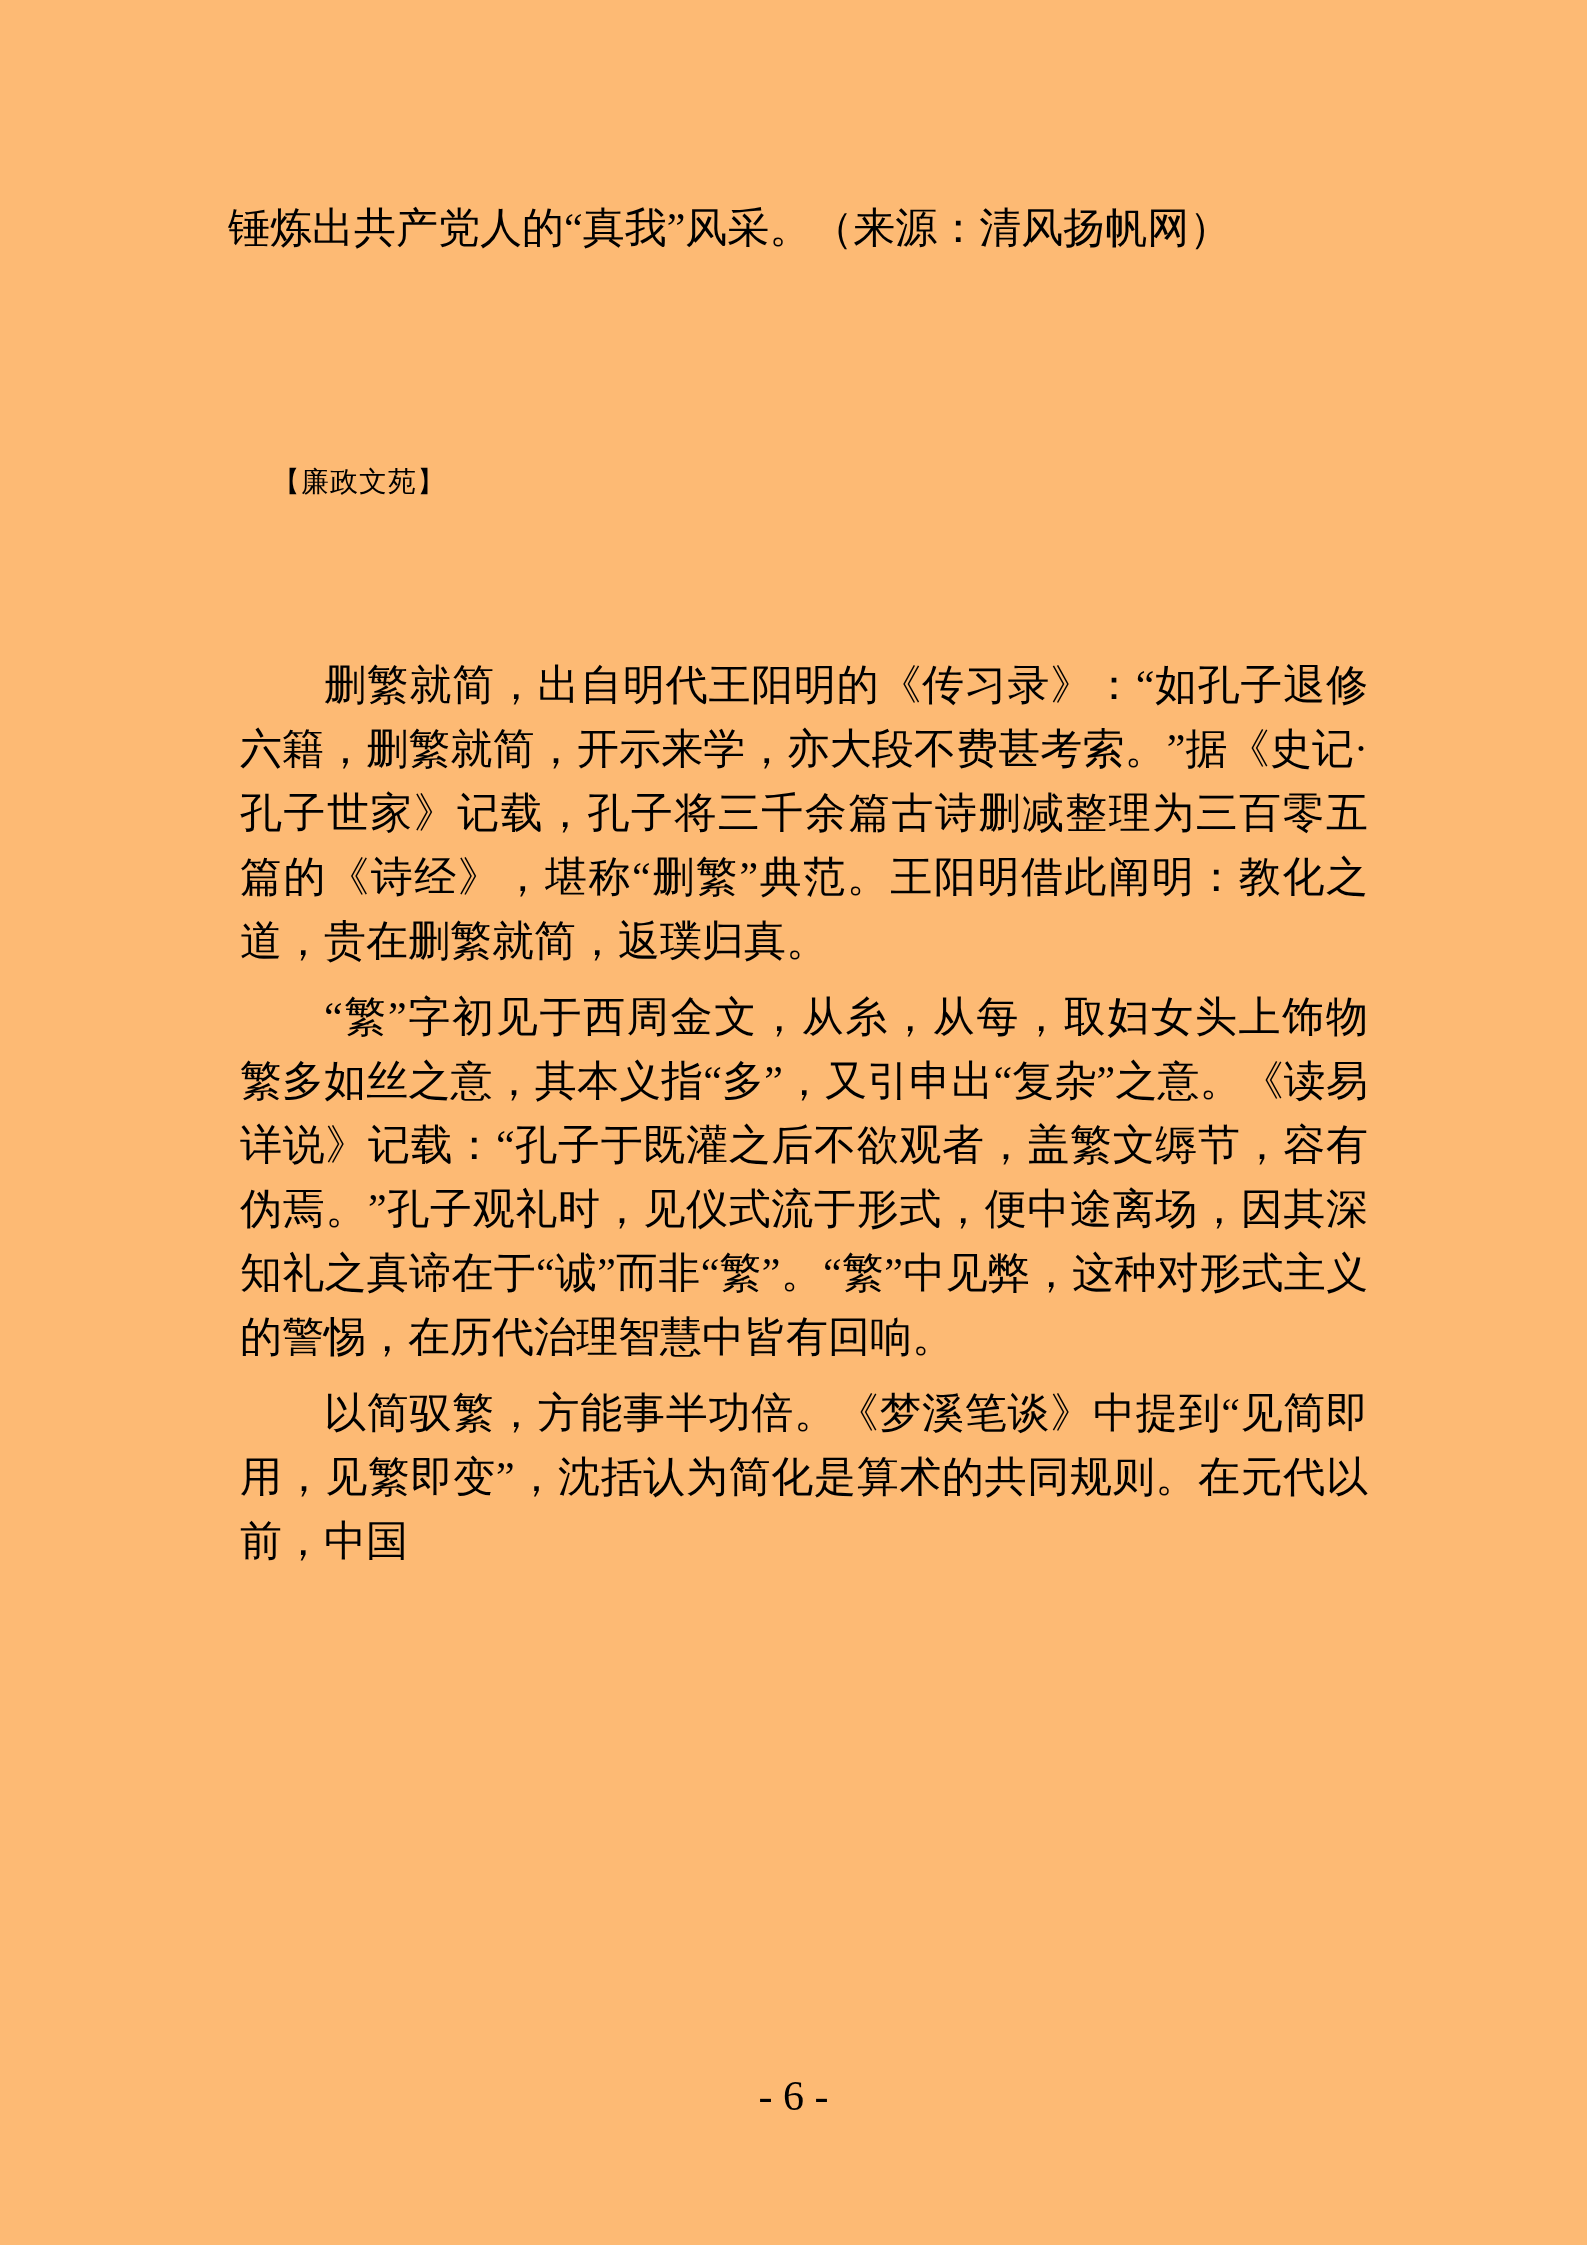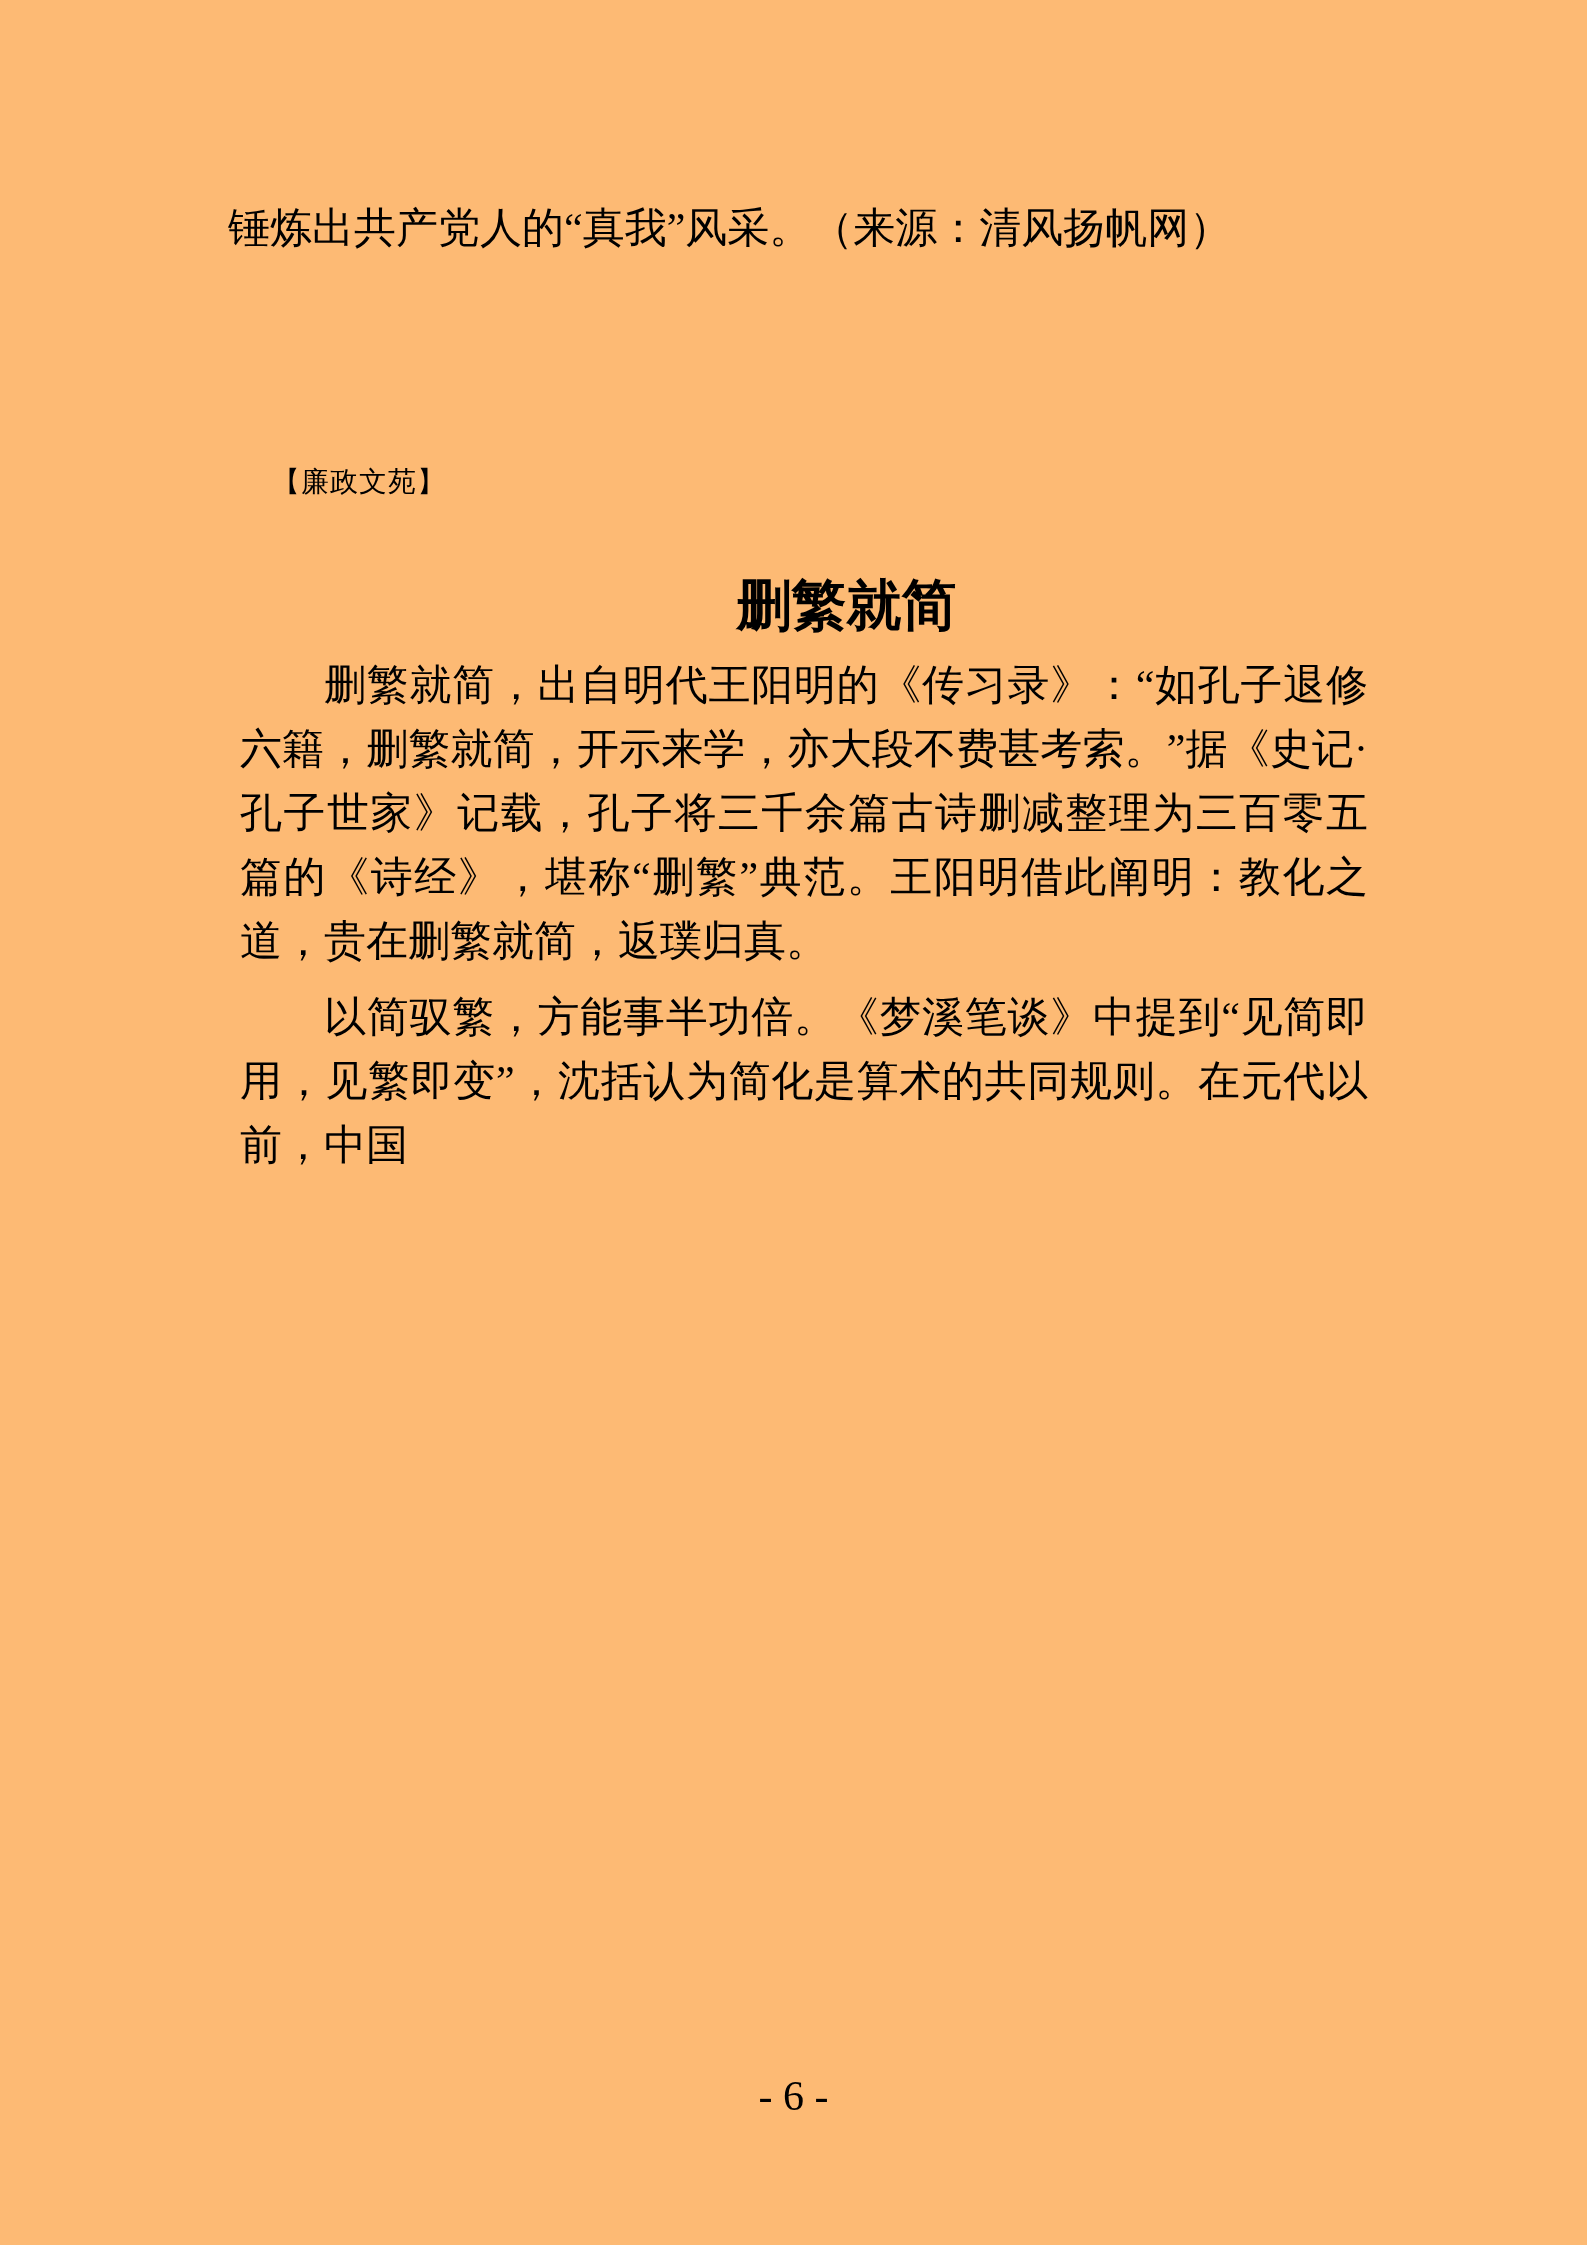--- a/index.html
+++ b/index.html
@@ -71,22 +71,22 @@
 </style>
 </head>
 <body>
 
 <div class="page">
 
   <div class="leading-paragraph">锤炼出共产党人的“真我”风采。（来源：清风扬帆网）</div>
 
   <div class="section-heading">【廉政文苑】</div>
 
-  <div class="article-title">删繁就简</div>
 
   <div class="body-text">
     <p>删繁就简，出自明代王阳明的《传习录》：“如孔子退修六籍，删繁就简，开示来学，亦大段不费甚考索。”据《史记·孔子世家》记载，孔子将三千余篇古诗删减整理为三百零五篇的《诗经》，堪称“删繁”典范。王阳明借此阐明：教化之道，贵在删繁就简，返璞归真。</p>
+    <p>“繁”字初见于西周金文，从糸，从每，取妇女头上饰物繁多如丝之意，其本义指“多”，又引申出“复杂”之意。《读易详说》记载：“孔子于既灌之后不欲观者，盖繁文缛节，容有伪焉。”孔子观礼时，见仪式流于形式，便中途离场，因其深知礼之真谛在于“诚”而非“繁”。“繁”中见弊，这种对形式主义的警惕，在历代治理智慧中皆有回响。</p>
     <p>以简驭繁，方能事半功倍。《梦溪笔谈》中提到“见简即用，见繁即变”，沈括认为简化是算术的共同规则。在元代以前，中国</p>
   </div>
 
   <div class="page-footer">- 6 -</div>
 
 </div>
 
 </body></html>

